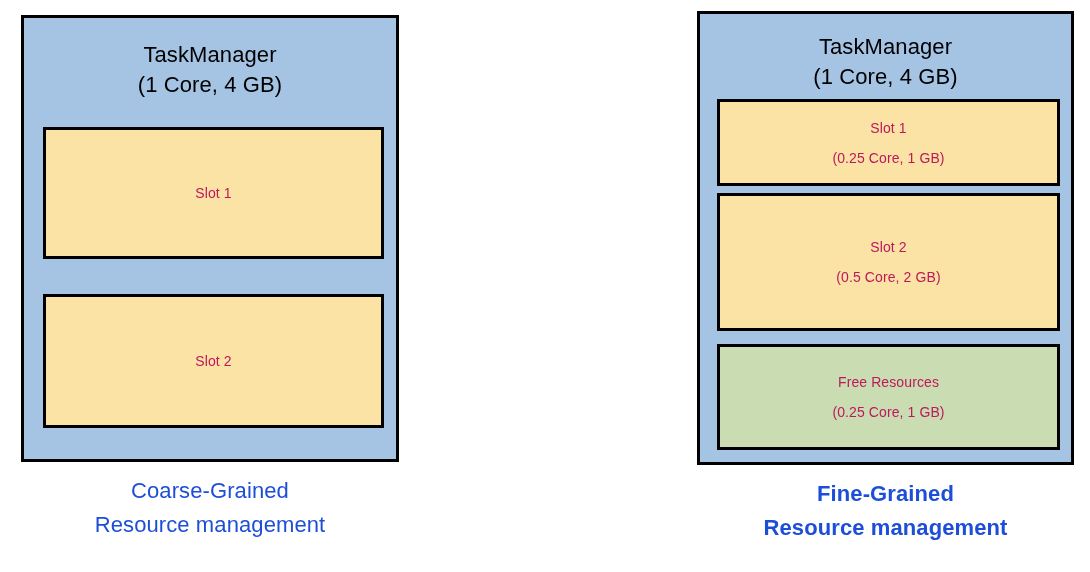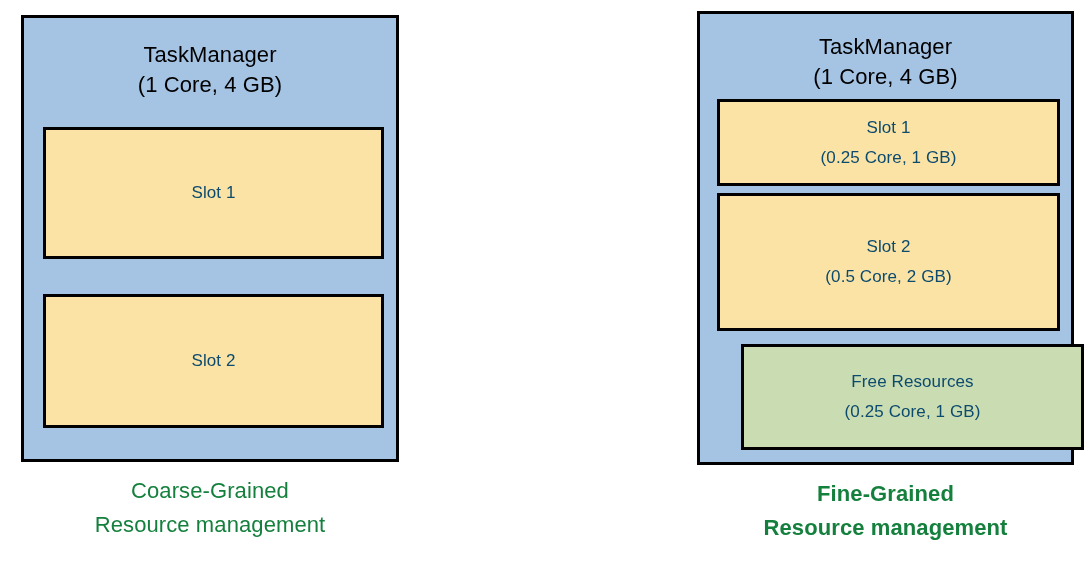--- a/index.html
+++ b/index.html
@@ -42,35 +42,35 @@
   .slot-box {
     position: absolute;
     box-sizing: border-box;
     border: 3px solid #000000;
     display: flex;
     align-items: center;
     justify-content: center;
     text-align: center;
   }
   .slot-yellow { background: #fae3a5; }
-  .slot-green  { background: #c9dcb2; margin-left: 24px; }
+  .slot-green  { background: #c9dcb2; }
   .slot-label {
-    font-size: 17px;
+    font-size: 14px;
     line-height: 30px;
     white-space: pre-line;
-    color: #0c4a6e;
+    color: #be185d;
     letter-spacing: 0.1px;
   }
   .caption {
     position: absolute;
     text-align: center;
     font-size: 22px;
     line-height: 34px;
     white-space: pre-line;
-    color: #15803d;
+    color: #1d4ed8;
     letter-spacing: 0.1px;
   }
 
   
   #coarse-container { left: 21px;  top: 15px;  width: 378px; height: 447px; }
   #coarse-title     { top: 22px; }
   #coarse-slot-1    { left: 19px; top: 109px; width: 341px; height: 132px; }
   #coarse-slot-2    { left: 19px; top: 276px; width: 341px; height: 134px; }
   #coarse-caption   { left: 21px; top: 474px; width: 378px; }
 

